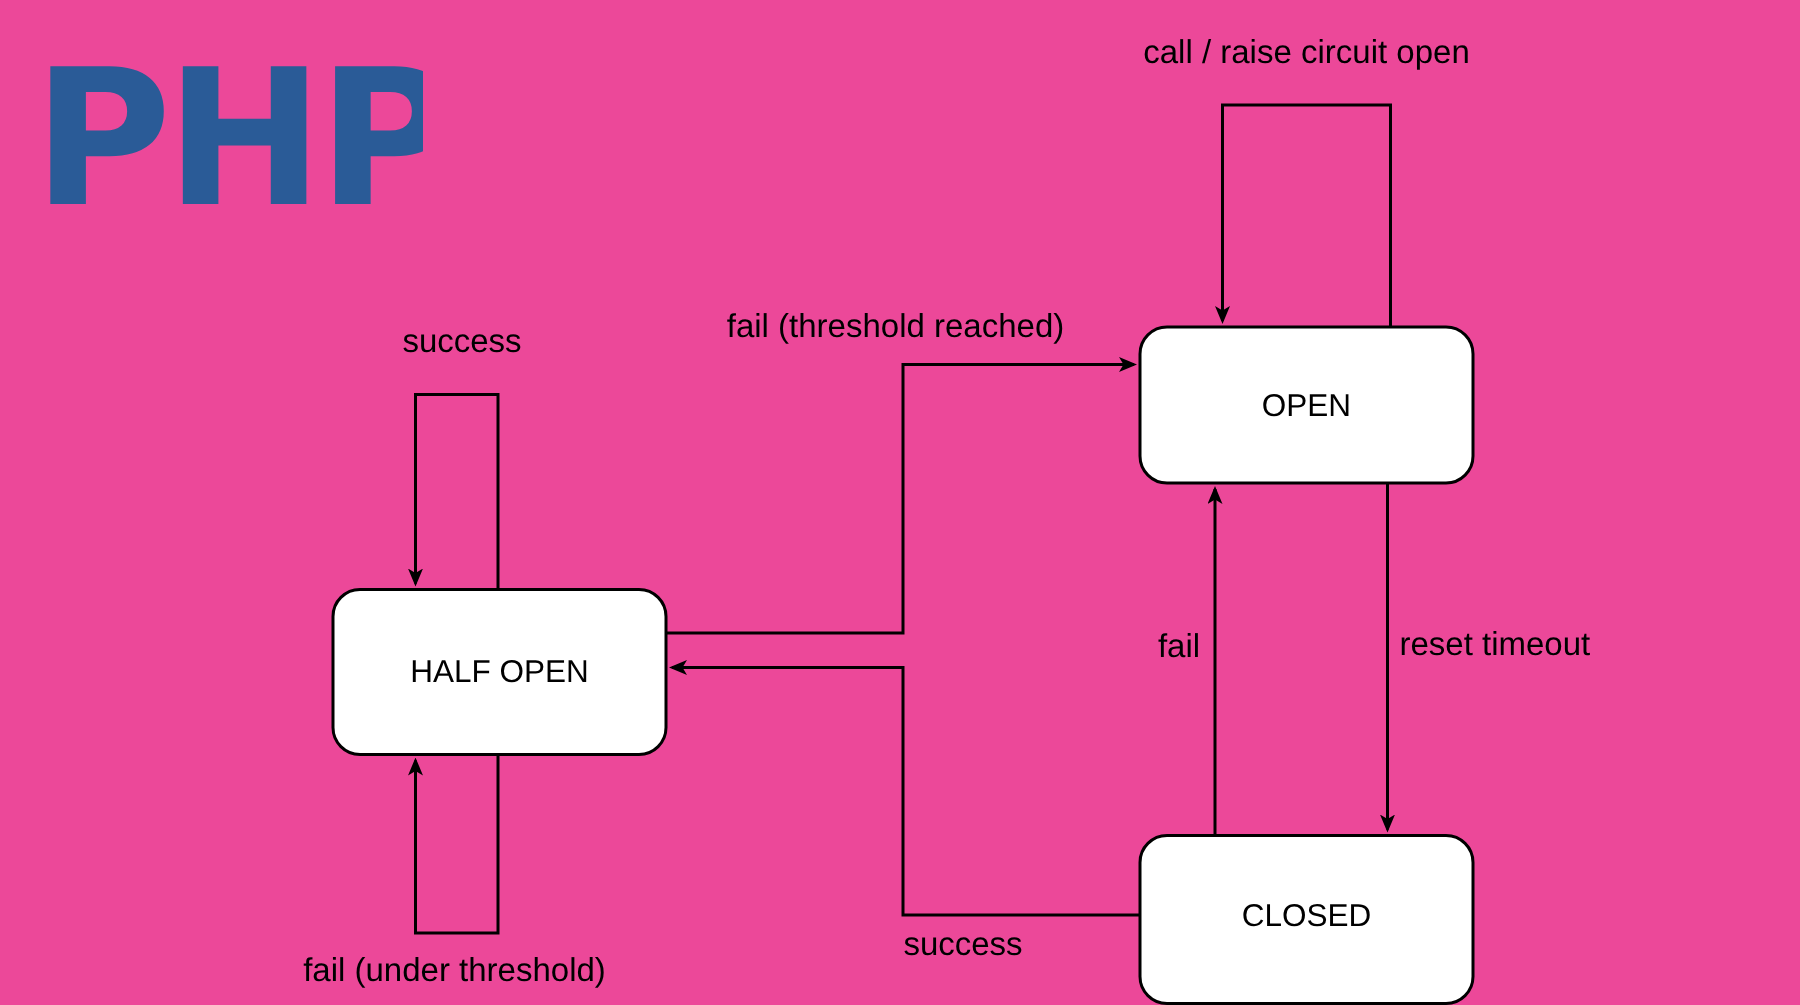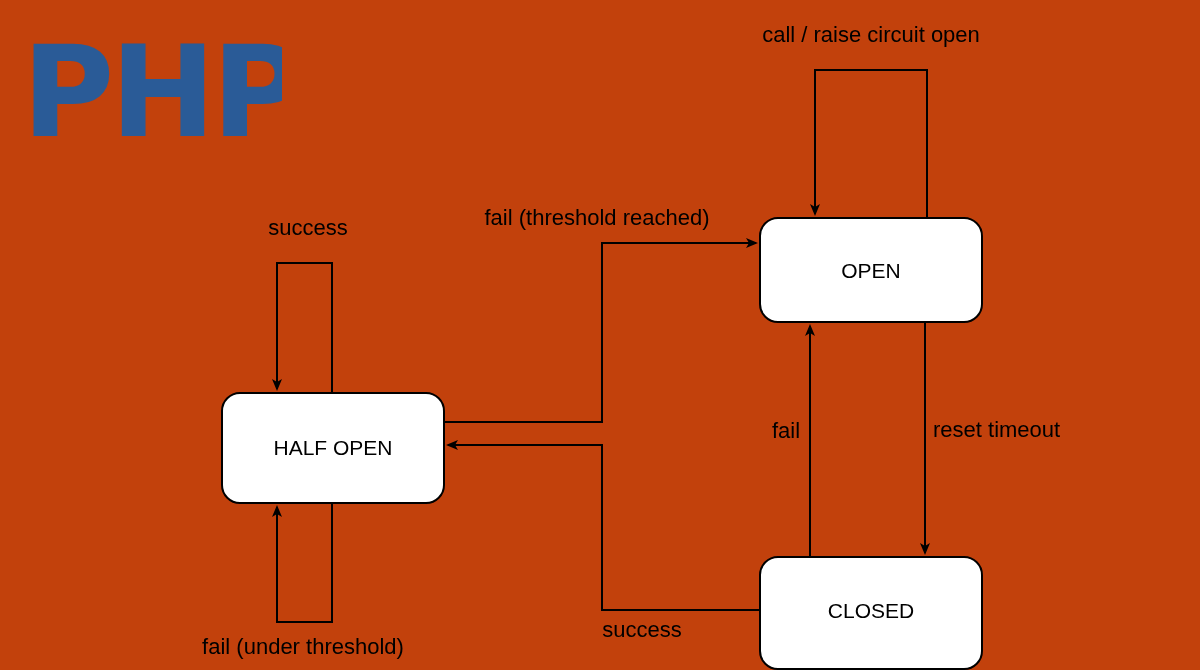--- a/index.html
+++ b/index.html
@@ -11,21 +11,21 @@
   body {
     width: 1200px;
     height: 670px;
     overflow: hidden;
     font-family: "Liberation Sans", sans-serif;
   }
   #canvas {
     position: relative;
     width: 1200px;
     height: 670px;
-    background: #c2410c;
+    background: #ec4899;
   }
   
   #php-logo {
     position: absolute;
     left: 22px;
     top: 18px;
     width: 260px;
     height: 150px;
   }
   #php-logo .php-text {

